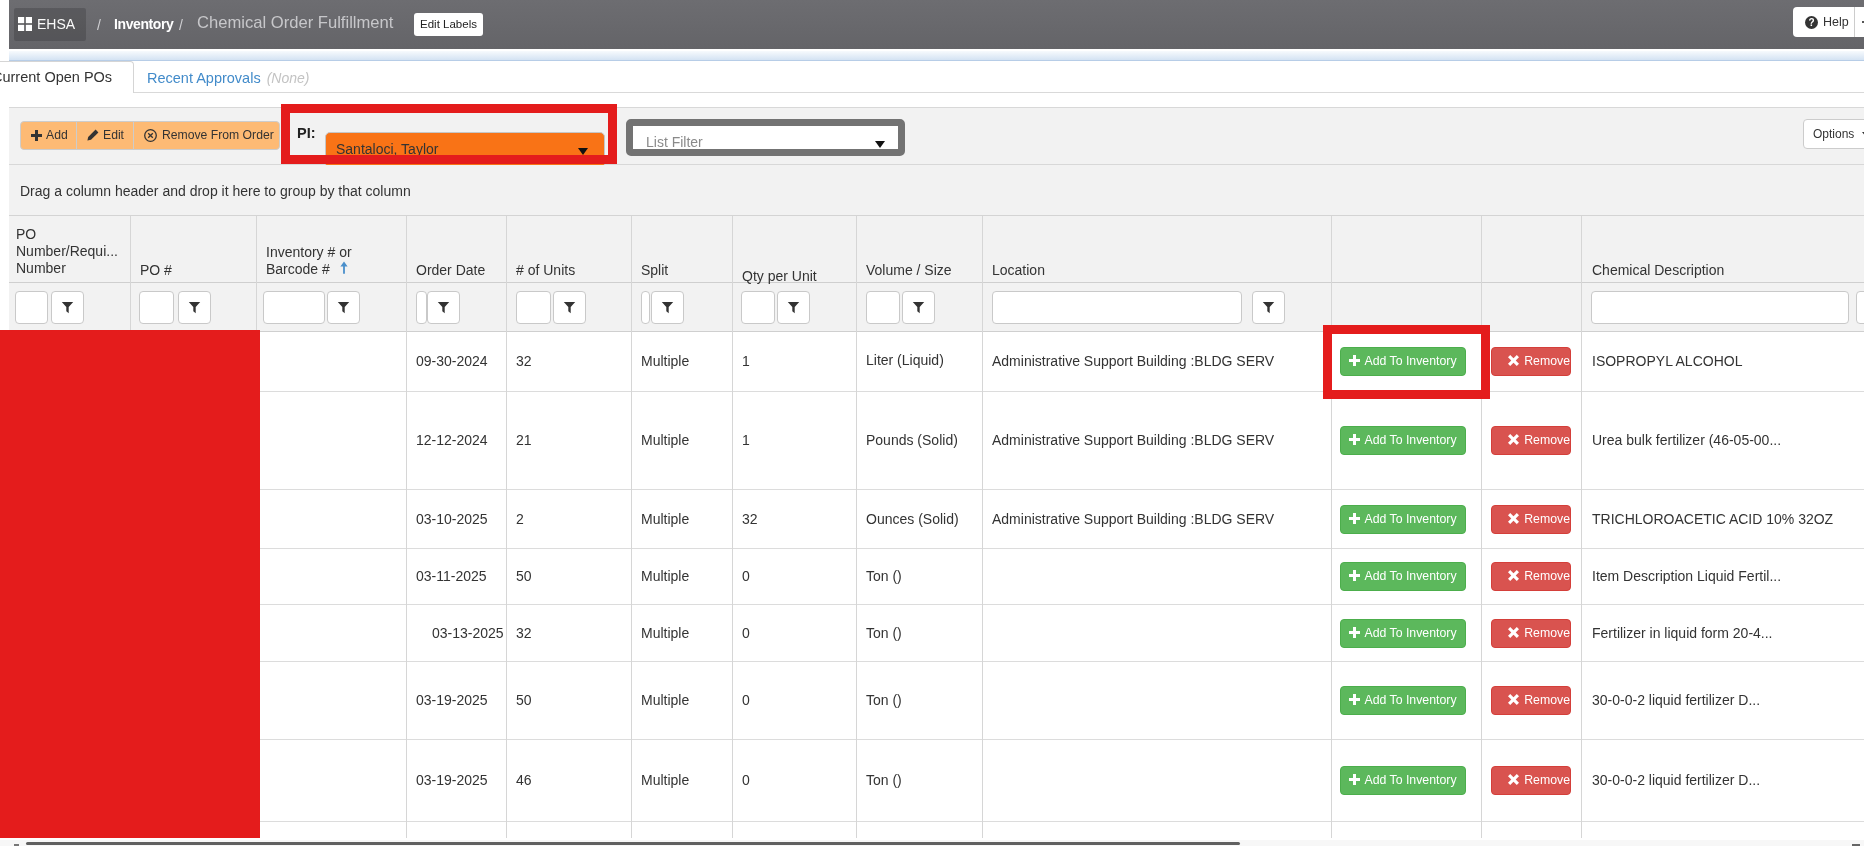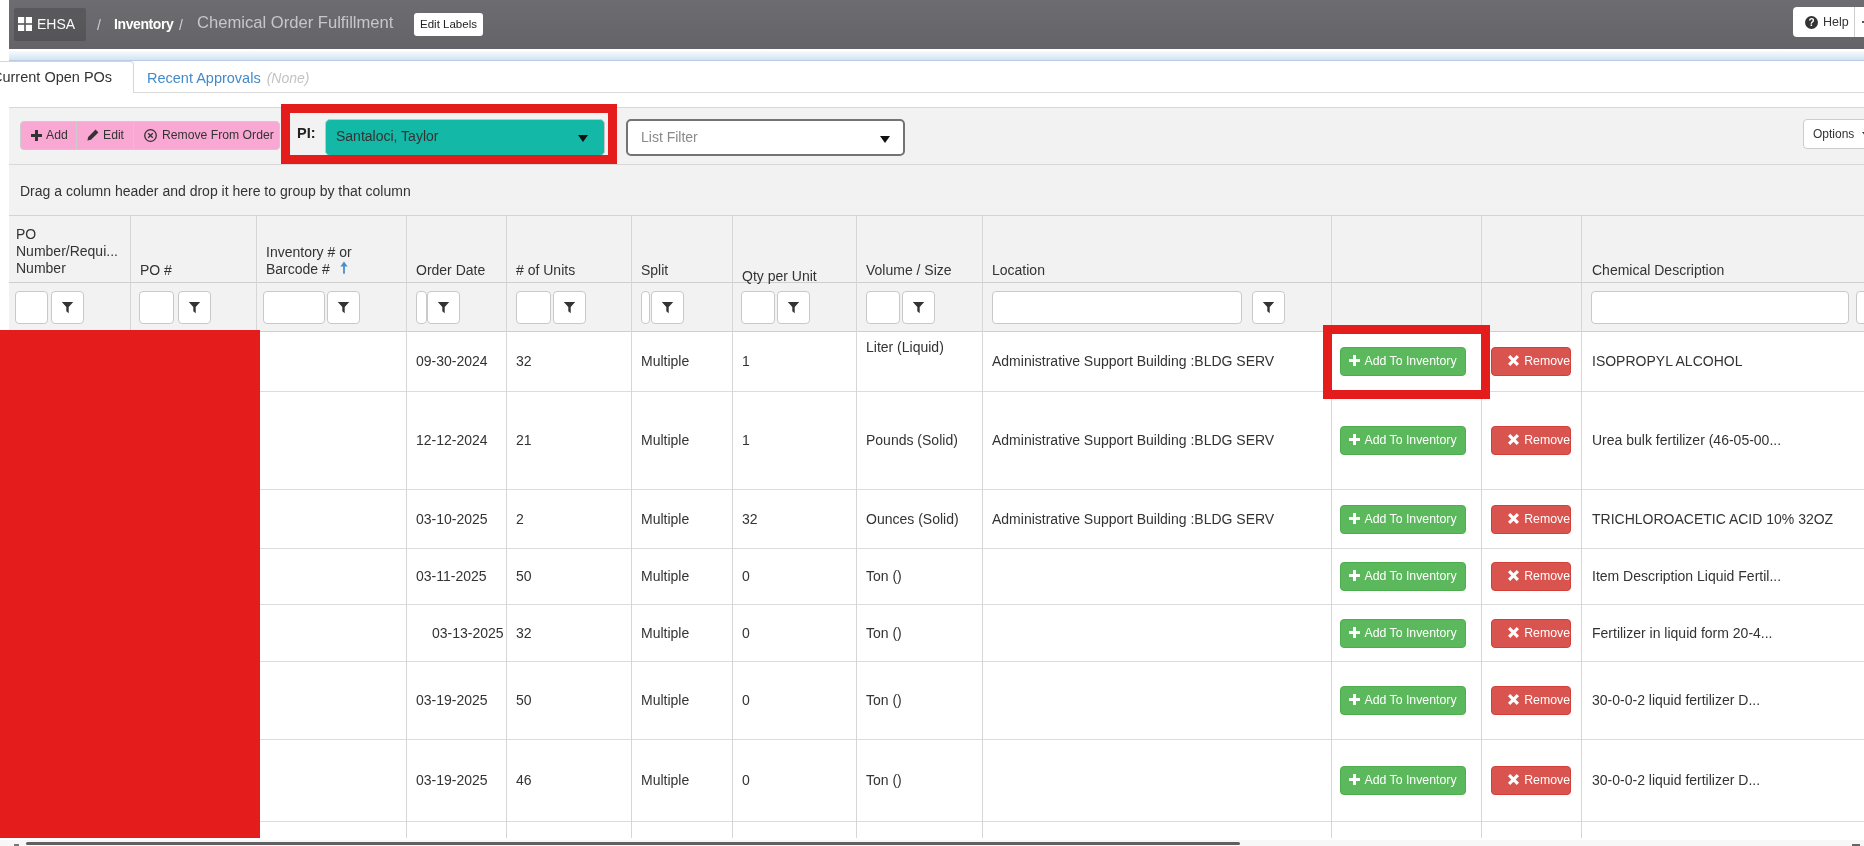--- a/index.html
+++ b/index.html
@@ -9,21 +9,21 @@
 .hline{position:absolute;height:1px;background:#d9d9d9}
 .hcell{position:absolute;font-size:14px;color:#333;line-height:16.8px}
 .fin{position:absolute;height:31px;background:#fff;border:1px solid #c9c9c9;border-radius:4px}
 .fbtn{position:absolute;width:31px;height:31px;background:#fff;border:1px solid #c9c9c9;border-radius:4px}
 .fbtn svg{position:absolute;left:9px;top:9px}
 .cell{position:absolute;font-size:14px;color:#333;white-space:nowrap}
 .gbtn{position:absolute;width:126px;height:29px;background:#5cb85c;border:1px solid #4cae4c;border-radius:4px;
       box-sizing:border-box;color:#fff;font-size:12.3px;text-align:center;line-height:27px;white-space:nowrap}
 .rbtn{position:absolute;width:80px;height:29px;background:#d9534f;border:1px solid #d43f3a;border-radius:4px;
       box-sizing:border-box;color:#fff;font-size:12.3px;text-align:right;line-height:27px;white-space:nowrap}
-.tbtn{height:29px;background:#f9a8d4;border:1px solid #ccc;color:#333;font-size:12.2px;
+.tbtn{height:29px;background:#fdba74;border:1px solid #ccc;color:#333;font-size:12.2px;
       box-sizing:border-box;display:inline-block;vertical-align:top;line-height:27px;padding:0 10px}
 </style></head>
 <body>
 
 <div class="a" style="left:9px;top:0;width:1855px;height:49px;background:linear-gradient(#6d6d71,#646468)">
   <div class="a" style="left:5px;top:8px;width:72px;height:33px;background:rgba(0,0,0,0.16);border-radius:2px"></div>
   <svg class="a" style="left:9px;top:17px" width="14" height="14" viewBox="0 0 14 14">
     <rect x="0" y="0" width="6.2" height="6.2" fill="#fff"></rect>
       <rect x="7.8" y="0" width="6.2" height="6.2" fill="#fff"></rect>
     <rect x="0" y="7.8" width="6.2" height="6.2" fill="#fff"></rect>
@@ -69,27 +69,27 @@
     <svg width="12" height="12" viewBox="0 0 12 12" style="margin:-1px 4px 0 0;vertical-align:middle">
         <path d="M8.6.6l2.8 2.8L4 10.8 0.4 11.6 1.2 8 8.6.6z" fill="#333"></path>
       </svg>Edit</div>
   <div class="tbtn" style="margin-left:-1px;border-radius:0 4px 4px 0;width:147px">
     <svg width="13" height="13" viewBox="0 0 13 13" style="margin:-1px 5px 0 0;vertical-align:middle">
       <circle cx="6.5" cy="6.5" r="5.8" fill="none" stroke="#333" stroke-width="1.3"></circle>
       <path d="M4.2 4.2l4.6 4.6M8.8 4.2L4.2 8.8" stroke="#333" stroke-width="1.3"></path>
       </svg>Remove From Order</div>
 </div>
 <div class="a" style="left:297px;top:125px;font-size:14.5px;font-weight:bold;color:#222">PI:</div>
-<div class="a" style="left:325px;top:119px;width:280px;height:37px;background:#14b8a6;border:1px solid #c6c6c6;
+<div class="a" style="left:325px;top:132px;width:280px;height:37px;background:#f97316;border:1px solid #c6c6c6;
      border-radius:5px;box-sizing:border-box">
   <div class="a" style="left:10px;top:8px;font-size:14px;color:#333">Santaloci, Taylor</div>
   <div class="a" style="right:16px;top:15px;width:0;height:0;border-left:5.5px solid transparent;
        border-right:5.5px solid transparent;border-top:7px solid #111"></div>
 </div>
-<div class="a" style="left:626px;top:119px;width:279px;height:37px;background:#fff;border:2px solid #737373;
+<div class="a" style="left:626px;top:119px;width:279px;height:37px;background:#fff;border:7px solid #737373;
      border-radius:5px;box-sizing:border-box">
   <div class="a" style="left:13px;top:8px;font-size:14px;color:#8a8a8a">List Filter</div>
   <div class="a" style="right:13px;top:15px;width:0;height:0;border-left:5.5px solid transparent;
        border-right:5.5px solid transparent;border-top:7px solid #111"></div>
 </div>
 <div class="a" style="left:1803px;top:119px;width:75px;height:30px;background:#fff;border:1px solid #ccc;
      border-radius:4px;box-sizing:border-box;font-size:12px;color:#333;line-height:28px;padding-left:9px;white-space:nowrap">Options
   <span style="display:inline-block;width:0;height:0;border-left:4.5px solid transparent;
        border-right:4.5px solid transparent;border-top:5px solid #333;margin-left:4px;vertical-align:middle"></span>
 </div>
@@ -190,21 +190,21 @@
 <div class="vline" style="left:856px;top:216px;height:622px"></div>
 <div class="vline" style="left:982px;top:216px;height:622px"></div>
 <div class="vline" style="left:1331px;top:216px;height:622px"></div>
 <div class="vline" style="left:1481px;top:216px;height:622px"></div>
 <div class="vline" style="left:1581px;top:216px;height:622px"></div>
 
 <div class="cell" style="left:416px;top:353px">09-30-2024</div>
 <div class="cell" style="left:516px;top:353px">32</div>
 <div class="cell" style="left:641px;top:353px">Multiple</div>
 <div class="cell" style="left:742px;top:353px">1</div>
-<div class="cell" style="left:866px;top:339px">Liter (Liquid)</div>
+<div class="cell" style="left:866px;top:352px">Liter (Liquid)</div>
 <div class="cell" style="left:992px;top:353px">Administrative Support Building :BLDG SERV</div>
 <div class="gbtn" style="left:1340px;top:347px"><svg width="11" height="11" viewBox="0 0 11 11" style="margin:-2px 4px 0 0;vertical-align:middle">
       <path d="M4 0h3v4h4v3H7v4H4V7H0V4h4z" fill="#fff"></path>
     </svg>Add To Inventory</div>
 <div class="rbtn" style="left:1491px;top:347px"><svg width="11" height="11" viewBox="0 0 11 11" style="margin:-2px 5px 0 0;vertical-align:middle">
       <path d="M2.2 0L5.5 3.3 8.8 0 11 2.2 7.7 5.5 11 8.8 8.8 11 5.5 7.7 2.2 11 0 8.8 3.3 5.5 0 2.2z" fill="#fff"></path>
     </svg>Remove</div>
 <div class="cell" style="left:1592px;top:353px">ISOPROPYL ALCOHOL</div>
 
 <div class="cell" style="left:416px;top:432px">12-12-2024</div>

